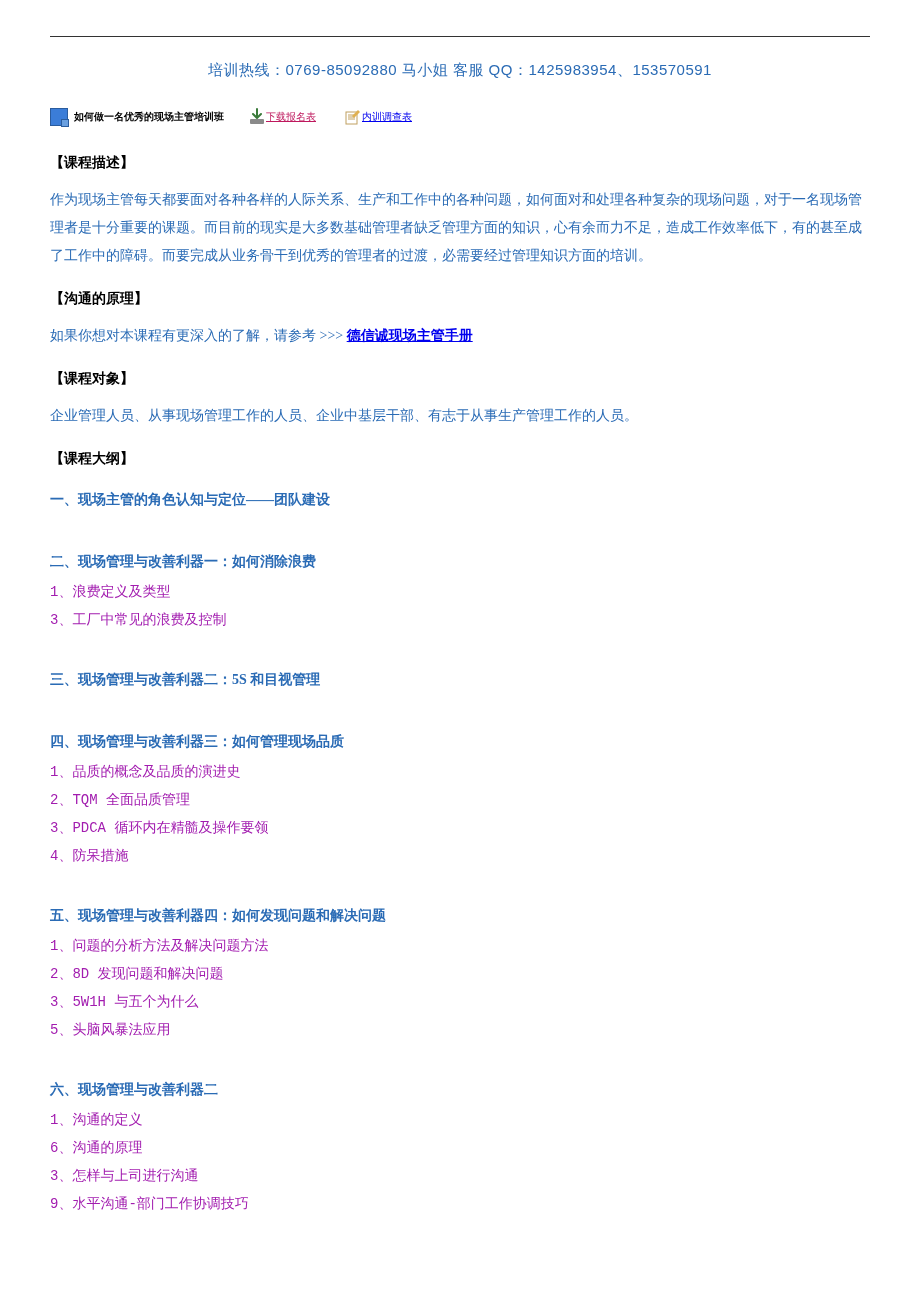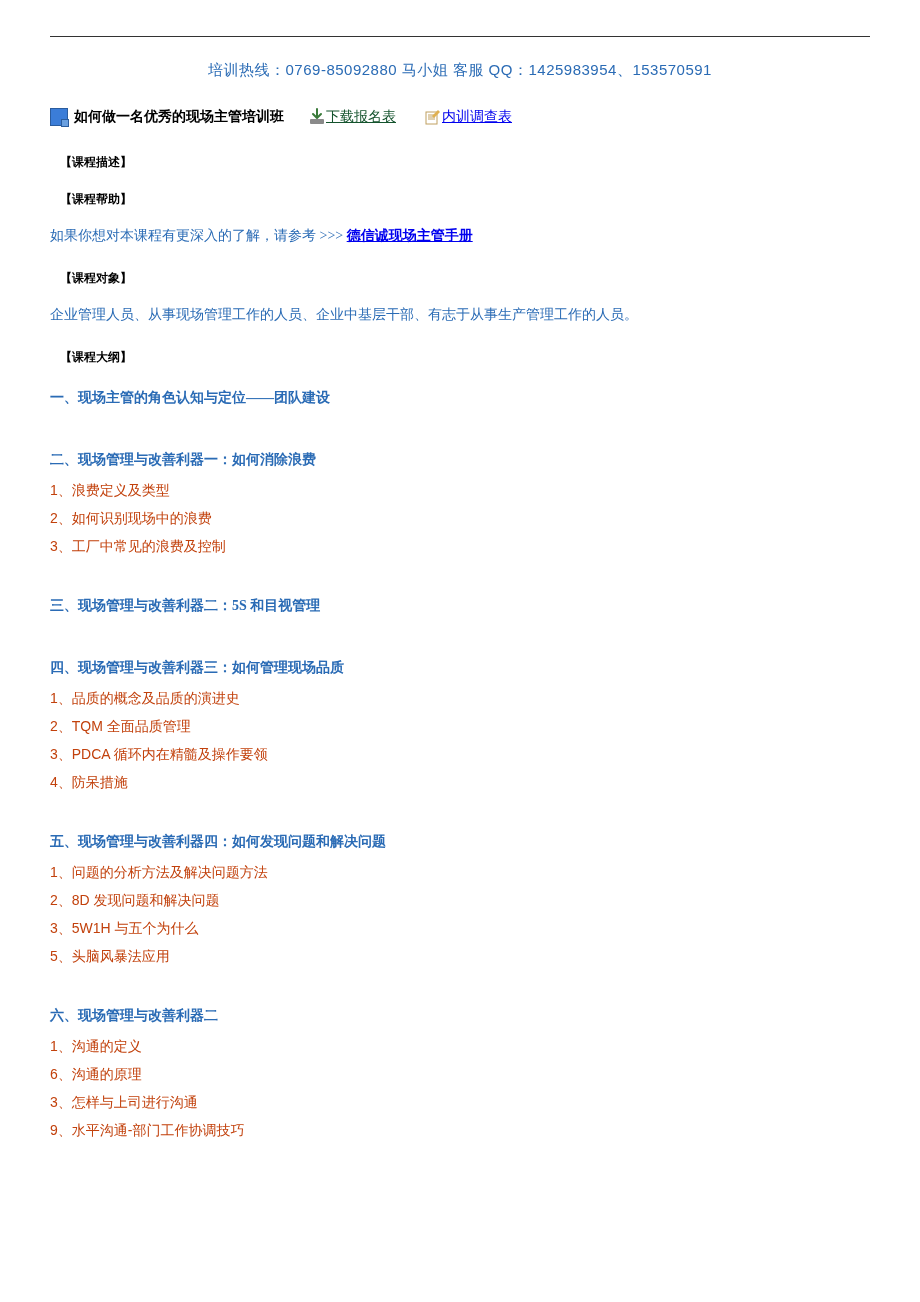--- a/index.html
+++ b/index.html
@@ -25,21 +25,21 @@
     font-size: 15px;
     font-family: "Microsoft YaHei", SimHei, sans-serif;
     margin-bottom: 28px;
     letter-spacing: 0.5px;
   }
   .title-row {
     display: flex;
     align-items: center;
     gap: 0;
     margin-bottom: 28px;
-    font-size: 14px;
+    font-size: 10px;
   }
   .page-icon {
     width: 16px;
     height: 16px;
     background: #3b7dd8;
     border: 1px solid #2a5c9e;
     position: relative;
     display: inline-block;
     flex-shrink: 0;
   }
@@ -69,34 +69,34 @@
   .download-icon svg { display: block; }
   .write-icon {
     display: inline-block;
     width: 18px;
     height: 18px;
     position: relative;
     flex-shrink: 0;
   }
   .write-icon svg { display: block; }
   .link-red {
-    color: #14532d;
+    color: #be185d;
     text-decoration: underline;
     margin-right: 28px;
   }
   .link-blue {
     color: #0000ee;
     text-decoration: underline;
   }
   .section-head {
     color: #000;
     font-weight: bold;
     font-family: SimSun, serif;
-    font-size: 12px;
-    margin: 20px 0 14px 10px;
+    font-size: 14px;
+    margin: 20px 0 14px 0;
   }
   .para-blue {
     color: #2a6bb5;
     font-size: 14px;
     font-family: SimSun, serif;
     line-height: 2.0;
     margin: 0 0 10px 0;
   }
   .para-blue-inline {
     color: #2a6bb5;
@@ -106,23 +106,23 @@
   }
   .bold-blue {
     color: #2a6bb5;
     font-weight: bold;
     font-family: SimSun, serif;
     font-size: 14px;
     line-height: 2.0;
     margin: 18px 0 2px 0;
   }
   .list-line {
-    color: #c2410c;
-    font-size: 14px;
-    font-family: Liberation Sans, sans-serif;
+    color: #a21caf;
+    font-size: 14px;
+    font-family: Liberation Mono, monospace;
     line-height: 2.0;
   }
   .manual-link {
     color: #0000ee;
     font-weight: bold;
     text-align: right;
   }
   .space-block { height: 14px; }
 </style>
 </head>
@@ -153,38 +153,38 @@
         <line x1="4" y1="7" x2="11" y2="7" stroke="#c0a060" stroke-width="1"></line>
         <line x1="4" y1="9" x2="11" y2="9" stroke="#c0a060" stroke-width="1"></line>
         <line x1="4" y1="11" x2="11" y2="11" stroke="#c0a060" stroke-width="1"></line>
         <path d="M14 2 L16 4 L10 10 L8 8 Z" fill="#e0b050"></path>
       </svg>
     </span>
     <a class="link-blue" href="#">内训调查表</a>
   </div>
 
   <div class="section-head">【课程描述】</div>
-
-  <div class="section-head">【课程帮助】</div>
+  <p class="para-blue">作为现场主管每天都要面对各种各样的人际关系、生产和工作中的各种问题，如何面对和处理各种复杂的现场问题，对于一名现场管理者是十分重要的课题。而目前的现实是大多数基础管理者缺乏管理方面的知识，心有余而力不足，造成工作效率低下，有的甚至成了工作中的障碍。而要完成从业务骨干到优秀的管理者的过渡，必需要经过管理知识方面的培训。</p>
+
+  <div class="section-head">【沟通的原理】</div>
   <p class="para-blue">
     <span class="para-blue-inline">如果你想对本课程有更深入的了解，请参考 &gt;&gt;&gt; </span><a class="manual-link" href="#">德信诚现场主管手册</a>
   </p>
 
   <div class="section-head">【课程对象】</div>
   <p class="para-blue">企业管理人员、从事现场管理工作的人员、企业中基层干部、有志于从事生产管理工作的人员。</p>
 
   <div class="section-head">【课程大纲】</div>
 
   <div class="bold-blue">一、现场主管的角色认知与定位——团队建设</div>
 
   <div class="space-block"></div>
 
   <div class="bold-blue">二、现场管理与改善利器一：如何消除浪费</div>
   <div class="list-line">1、浪费定义及类型</div>
-  <div class="list-line">2、如何识别现场中的浪费</div>
   <div class="list-line">3、工厂中常见的浪费及控制</div>
 
   <div class="space-block"></div>
 
   <div class="bold-blue">三、现场管理与改善利器二：5S 和目视管理</div>
 
   <div class="space-block"></div>
 
   <div class="bold-blue">四、现场管理与改善利器三：如何管理现场品质</div>
   <div class="list-line">1、品质的概念及品质的演进史</div>

